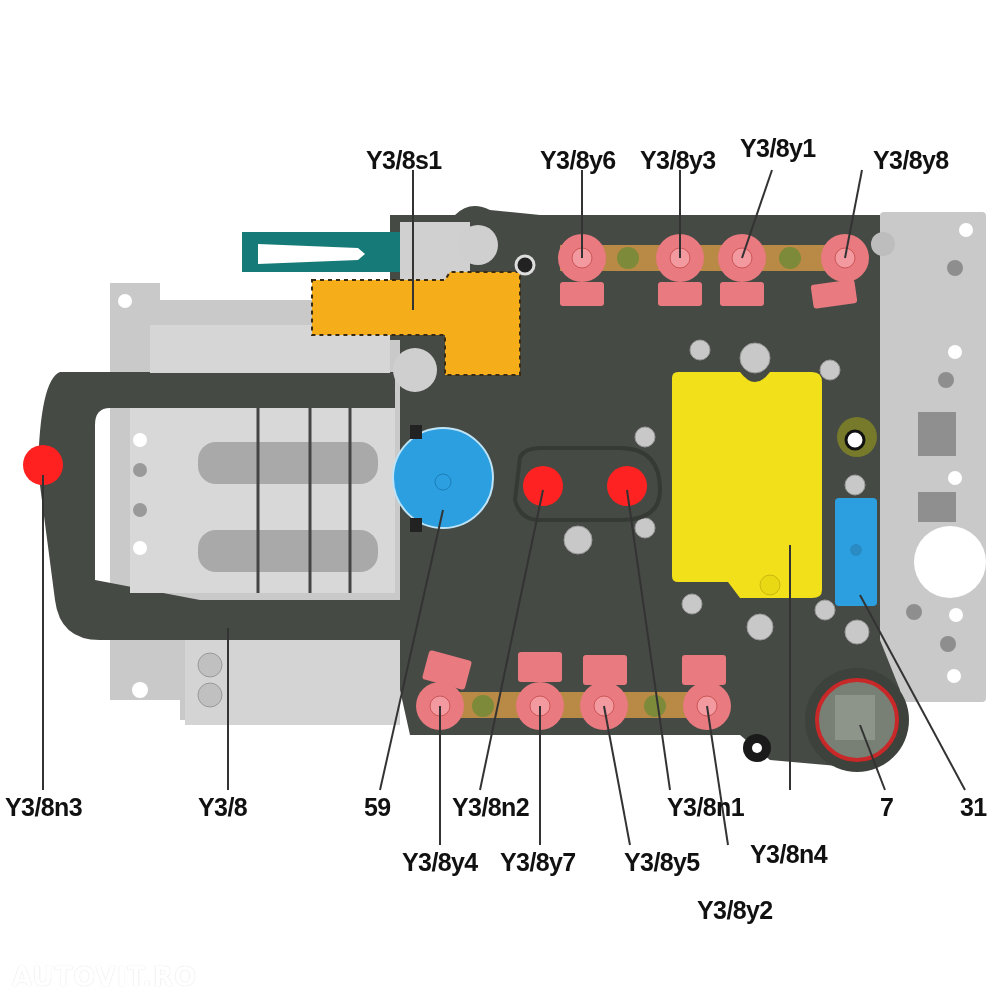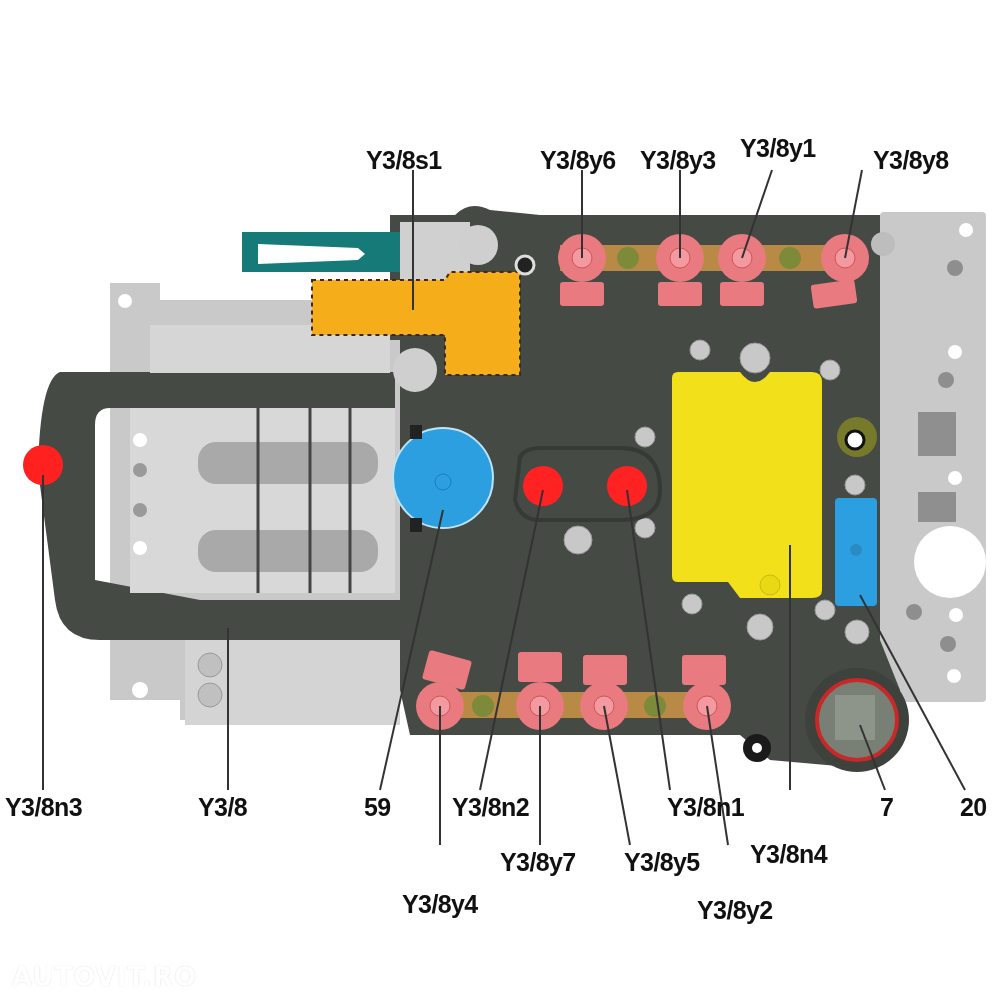--- a/index.html
+++ b/index.html
@@ -204,20 +204,20 @@
 <div class="lbl" style="left:740px;top:136px">Y3/8y1</div>
 <div class="lbl" style="left:873px;top:148px">Y3/8y8</div>
 
 <div class="lbl" style="left:5px;top:795px">Y3/8n3</div>
 <div class="lbl" style="left:198px;top:795px">Y3/8</div>
 <div class="lbl" style="left:364px;top:795px">59</div>
 <div class="lbl" style="left:452px;top:795px">Y3/8n2</div>
 <div class="lbl" style="left:667px;top:795px">Y3/8n1</div>
 <div class="lbl" style="left:750px;top:842px">Y3/8n4</div>
 <div class="lbl" style="left:880px;top:795px">7</div>
-<div class="lbl" style="left:960px;top:795px">20</div>
-
-<div class="lbl" style="left:402px;top:892px">Y3/8y4</div>
+<div class="lbl" style="left:960px;top:795px">31</div>
+
+<div class="lbl" style="left:402px;top:850px">Y3/8y4</div>
 <div class="lbl" style="left:500px;top:850px">Y3/8y7</div>
 <div class="lbl" style="left:624px;top:850px">Y3/8y5</div>
 <div class="lbl" style="left:697px;top:898px">Y3/8y2</div>
 
 <div class="wm">AUTOVIT.RO</div>
 
 </body></html>

